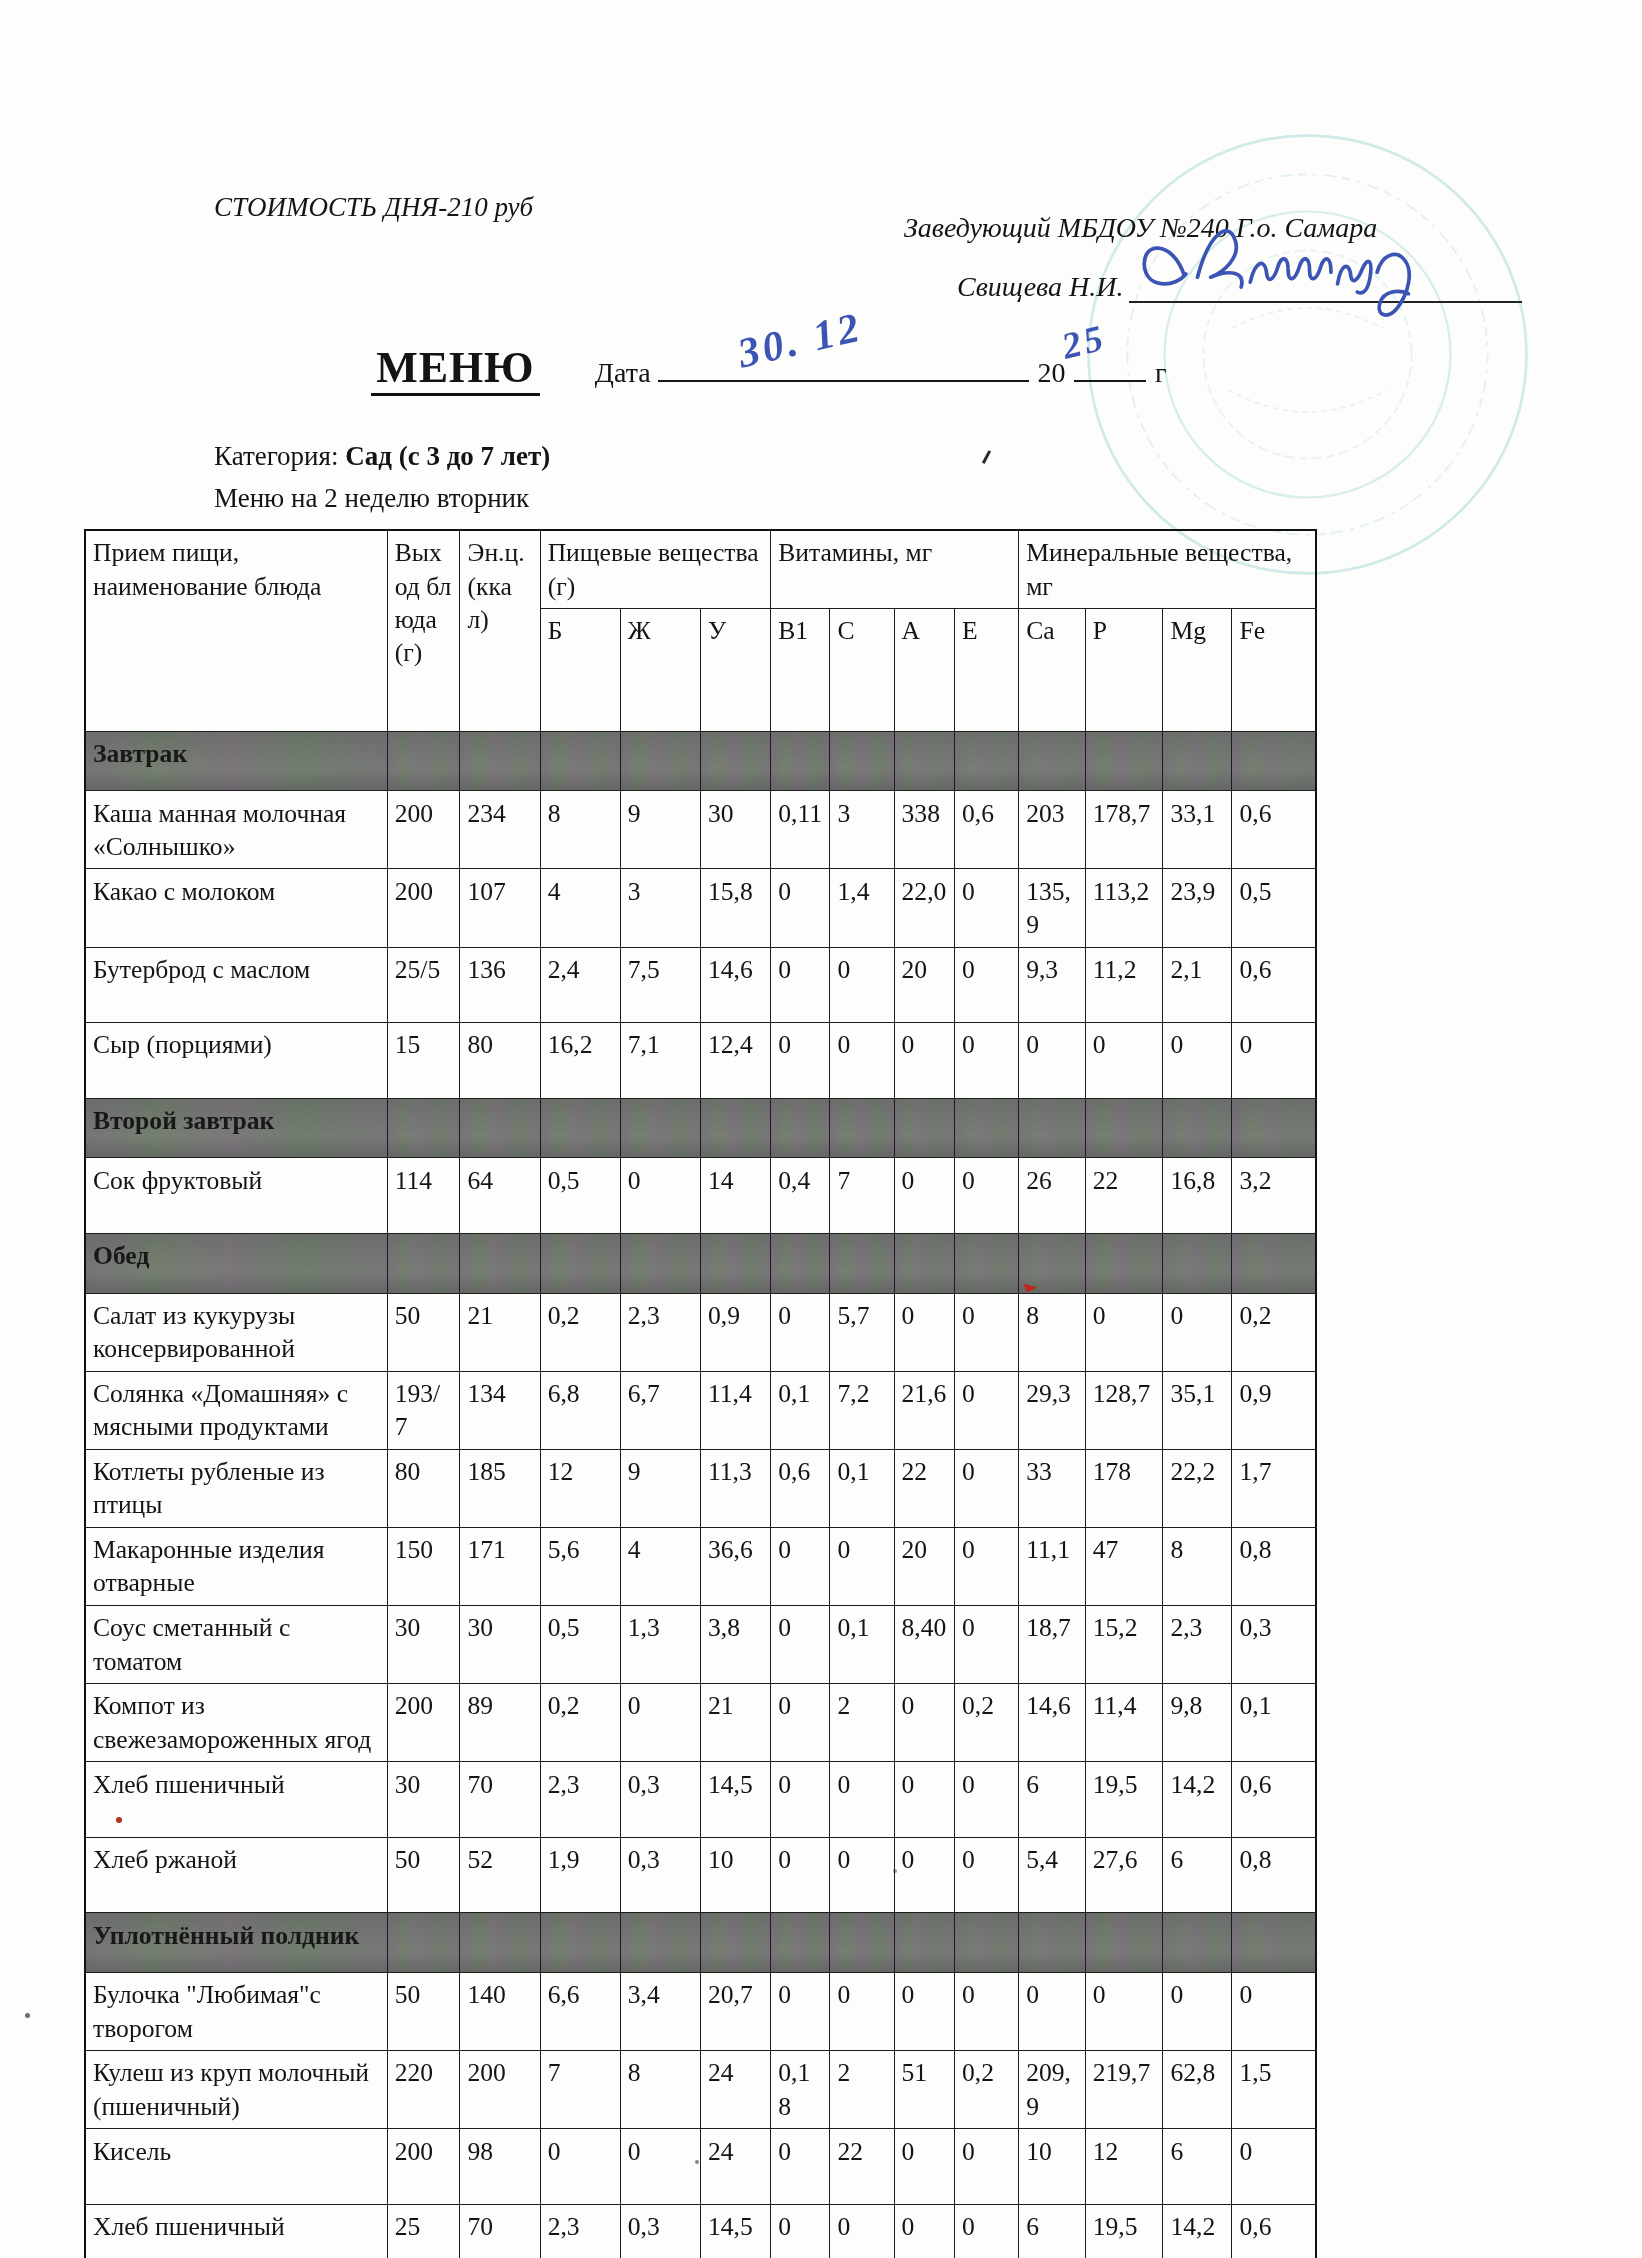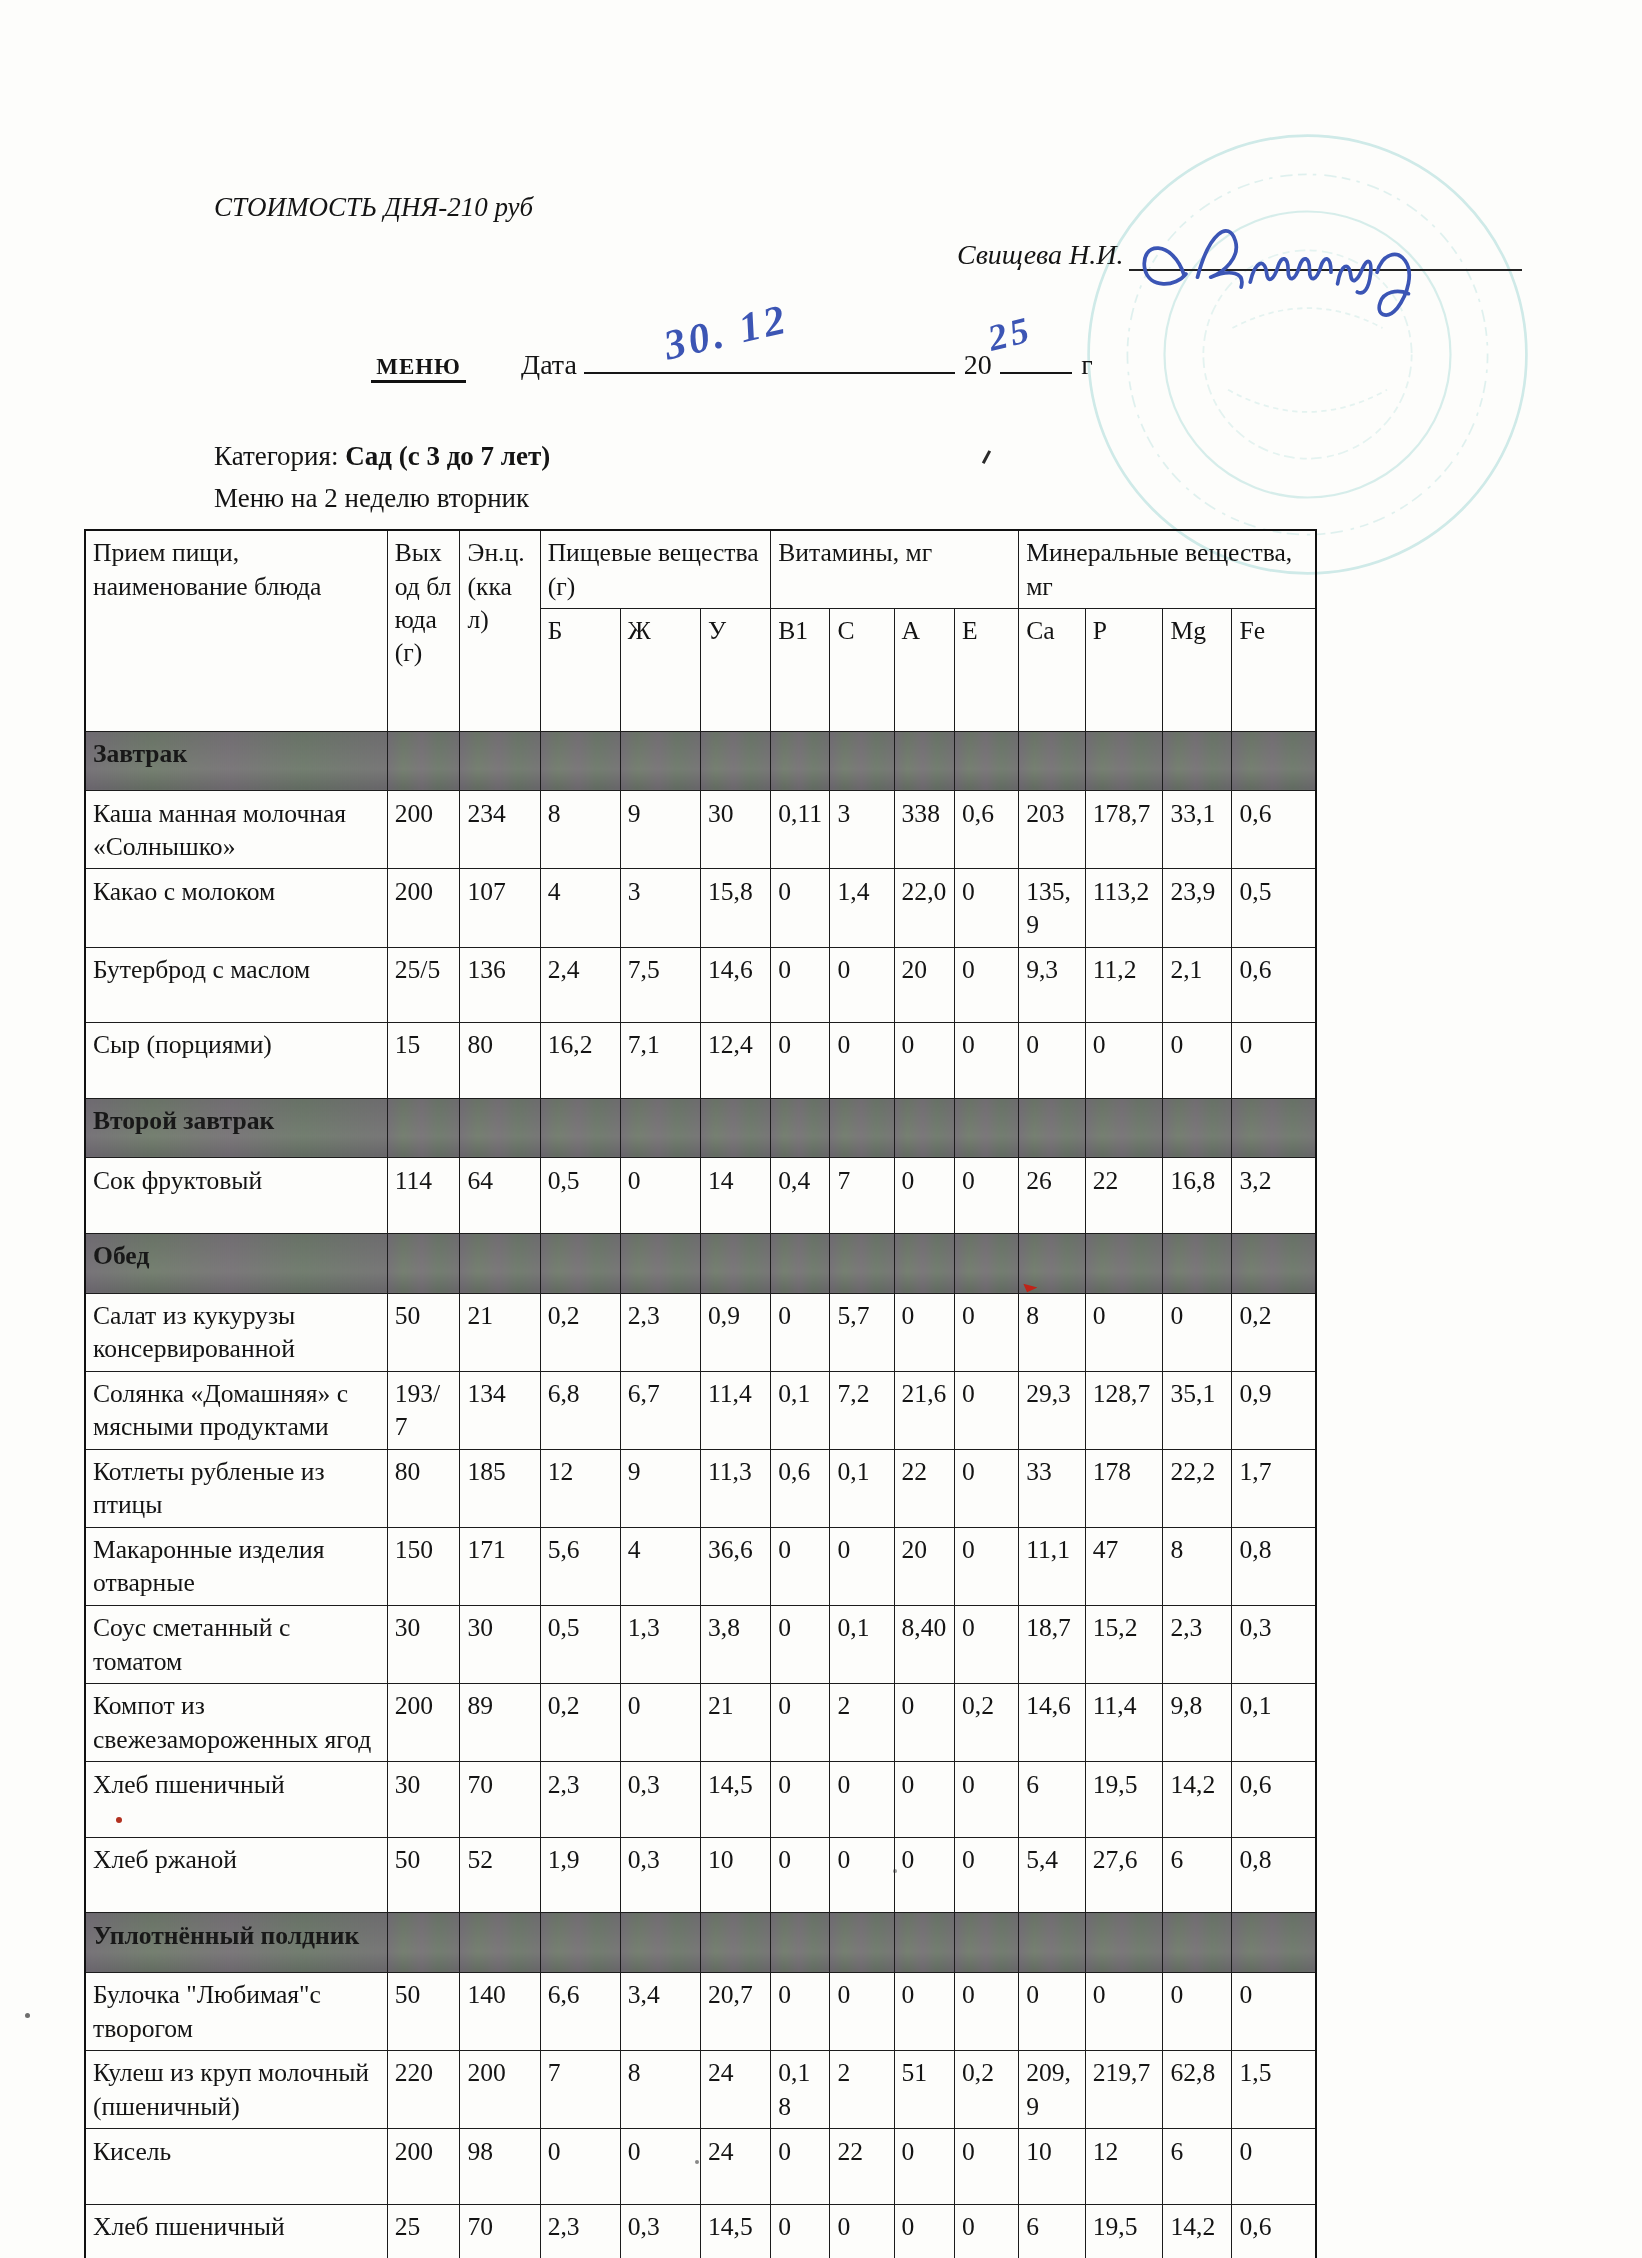--- a/index.html
+++ b/index.html
@@ -12,21 +12,21 @@
   .cost-line{position:absolute;left:214px;top:192px;font-size:27px;font-style:italic;z-index:2;}
   .approver{position:absolute;left:904px;top:212px;width:618px;font-size:28px;font-style:italic;z-index:2;}
   .approver-row{display:flex;align-items:flex-end;margin-top:23px;}
   .approver-name{white-space:nowrap;padding-left:53px;}
   .sig-line{flex:1;border-bottom:2.6px solid #232323;height:34px;margin-left:5.3px;}
   .signature{position:absolute;left:221px;top:-16px;width:379px;height:141px;z-index:3;}
   
   .stamp{position:absolute;left:1078px;top:125px;z-index:1;opacity:.5;}
   
   .menu-line{position:absolute;left:371px;top:342px;font-size:28px;white-space:nowrap;z-index:2;}
-  .menu-title{font-weight:bold;font-size:23px;border-bottom:3.5px solid #111;padding:0 5.3px 0.9px 5.3px;letter-spacing:0.9px;}
+  .menu-title{font-weight:bold;font-size:44px;border-bottom:3.5px solid #111;padding:0 5.3px 0.9px 5.3px;letter-spacing:0.9px;}
   .date-label{margin-left:48px;}
   .u-line{display:inline-block;position:relative;width:371px;border-bottom:2.6px solid #161616;height:30px;vertical-align:baseline;}
   .u-line.small{width:72px;}
   .hw{position:absolute;color:#3c55b4;font-style:italic;font-weight:bold;letter-spacing:3.5px;}
   .hw-date{left:79px;top:-34px;font-size:42px;transform:rotate(-13deg);}
   .hw-year{left:-12.4px;top:-30px;font-size:37px;transform:rotate(-14deg);}
   .year{margin:0 1.8px;}
   
   .category{position:absolute;left:214px;top:436px;font-size:27px;line-height:1.55;z-index:2;}
   .cat-bold{font-weight:bold;}
@@ -74,20 +74,21 @@
 
   <svg class="stamp" width="459" height="459" viewBox="0 0 520 520">
     <circle cx="260" cy="260" r="248" fill="none" stroke="#55b7b4" stroke-width="3" opacity="0.55"></circle>
     <circle cx="260" cy="260" r="204" fill="none" stroke="#55b7b4" stroke-width="2" opacity="0.35" stroke-dasharray="10 7 4 9 14 6"></circle>
     <circle cx="260" cy="260" r="162" fill="none" stroke="#55b7b4" stroke-width="2.5" opacity="0.45"></circle>
     <circle cx="260" cy="260" r="118" fill="none" stroke="#55b7b4" stroke-width="2" opacity="0.3" stroke-dasharray="8 6 12 5"></circle>
     <path d="M170 300 q 90 50 180 0 M175 230 q 85 -45 170 0" fill="none" stroke="#55b7b4" stroke-width="2" opacity="0.3" stroke-dasharray="6 5"></path>
   </svg>
 
   <div class="approver">
+    <div>Заведующий МБДОУ №240 Г.о. Самара</div>
     <div class="approver-row">
       <span class="approver-name">Свищева Н.И.</span>
       <span class="sig-line"></span>
 
       <svg class="signature" viewBox="0 0 460 170">
         <path d="M72 96 C 58 52, 18 54, 24 88 C 29 112, 62 110, 74 94
                  M 88 98 C 102 44, 126 28, 134 54 C 140 74, 120 92, 104 98 C 128 88, 146 92, 141 110
                  M 152 104 C 158 78, 170 74, 172 94 C 173 104, 180 104, 186 84 C 190 72, 198 72, 198 90 C 198 104, 206 104, 212 84 C 216 72, 224 72, 224 90 C 224 104, 232 104, 238 84 C 242 72, 250 72, 250 92
                  M 258 106 C 262 82, 272 78, 274 96 C 275 106, 282 104, 288 88 C 294 74, 300 76, 298 94 C 296 112, 290 120, 282 116
                  M 306 92 C 312 70, 330 64, 340 78 C 350 92, 344 118, 330 136 C 318 150, 304 144, 310 128 C 314 116, 330 112, 344 118" stroke="#3b55b5" stroke-width="4.5" fill="none" stroke-linecap="round" stroke-linejoin="round"></path>

